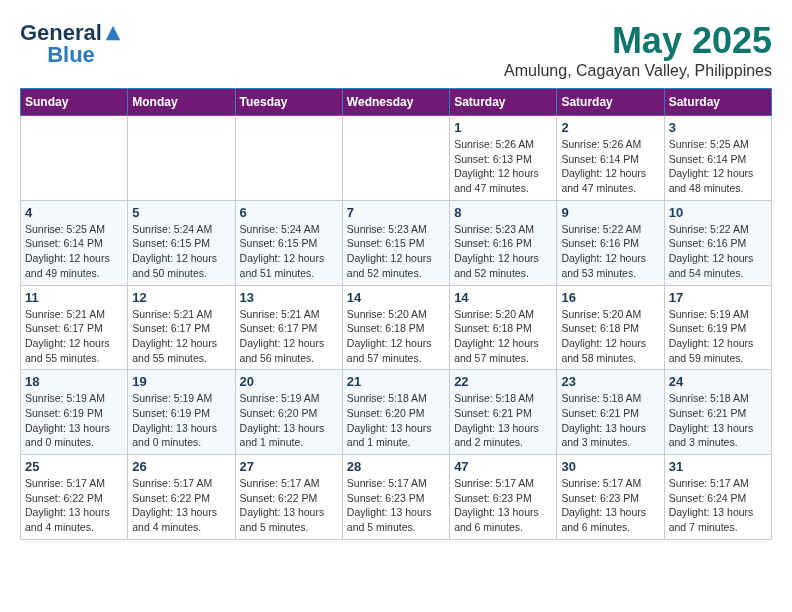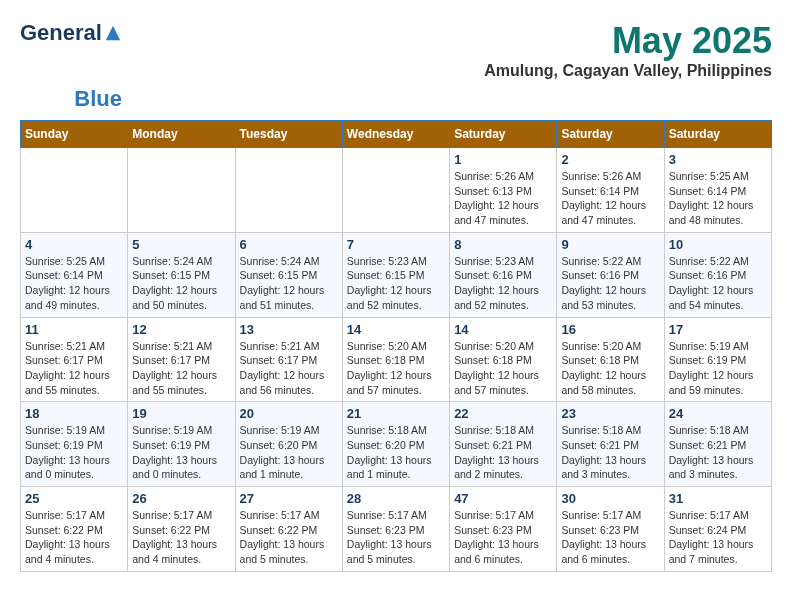--- a/index.html
+++ b/index.html
@@ -12,22 +12,21 @@
     }
     .header {
       display: flex;
       justify-content: space-between;
       align-items: flex-start;
       margin-bottom: 8px;
     }
     .logo {
       display: flex;
       flex-direction: column;
-      align-items: flex-end;
-      gap: 44px;
+      align-items: center;
     }
     .logo-text {
       display: flex;
       align-items: center;
       font-size: 22px;
       font-weight: bold;
       color: #1a3a5c;
     }
     .logo-general { color: #1a3a5c; }
     .logo-blue { color: #2e7abf; }
@@ -40,29 +39,28 @@
       text-align: right;
     }
     .month-title {
       font-size: 36px;
       font-weight: bold;
       color: #0f766e;
     }
     .location {
       font-size: 16px;
       color: #333;
-      font-weight: bold;
     }
     .calendar {
       width: 100%;
       border-collapse: collapse;
       font-size: 11px;
     }
     .calendar th {
-      background: #a16207;
+      background: #701a75;
       color: #fff;
       padding: 6px 4px;
       text-align: left;
       font-size: 12px;
       border: 1px solid #2e7abf;
     }
     .calendar td {
       border: 1px solid #ccc;
       vertical-align: top;
       padding: 4px;

